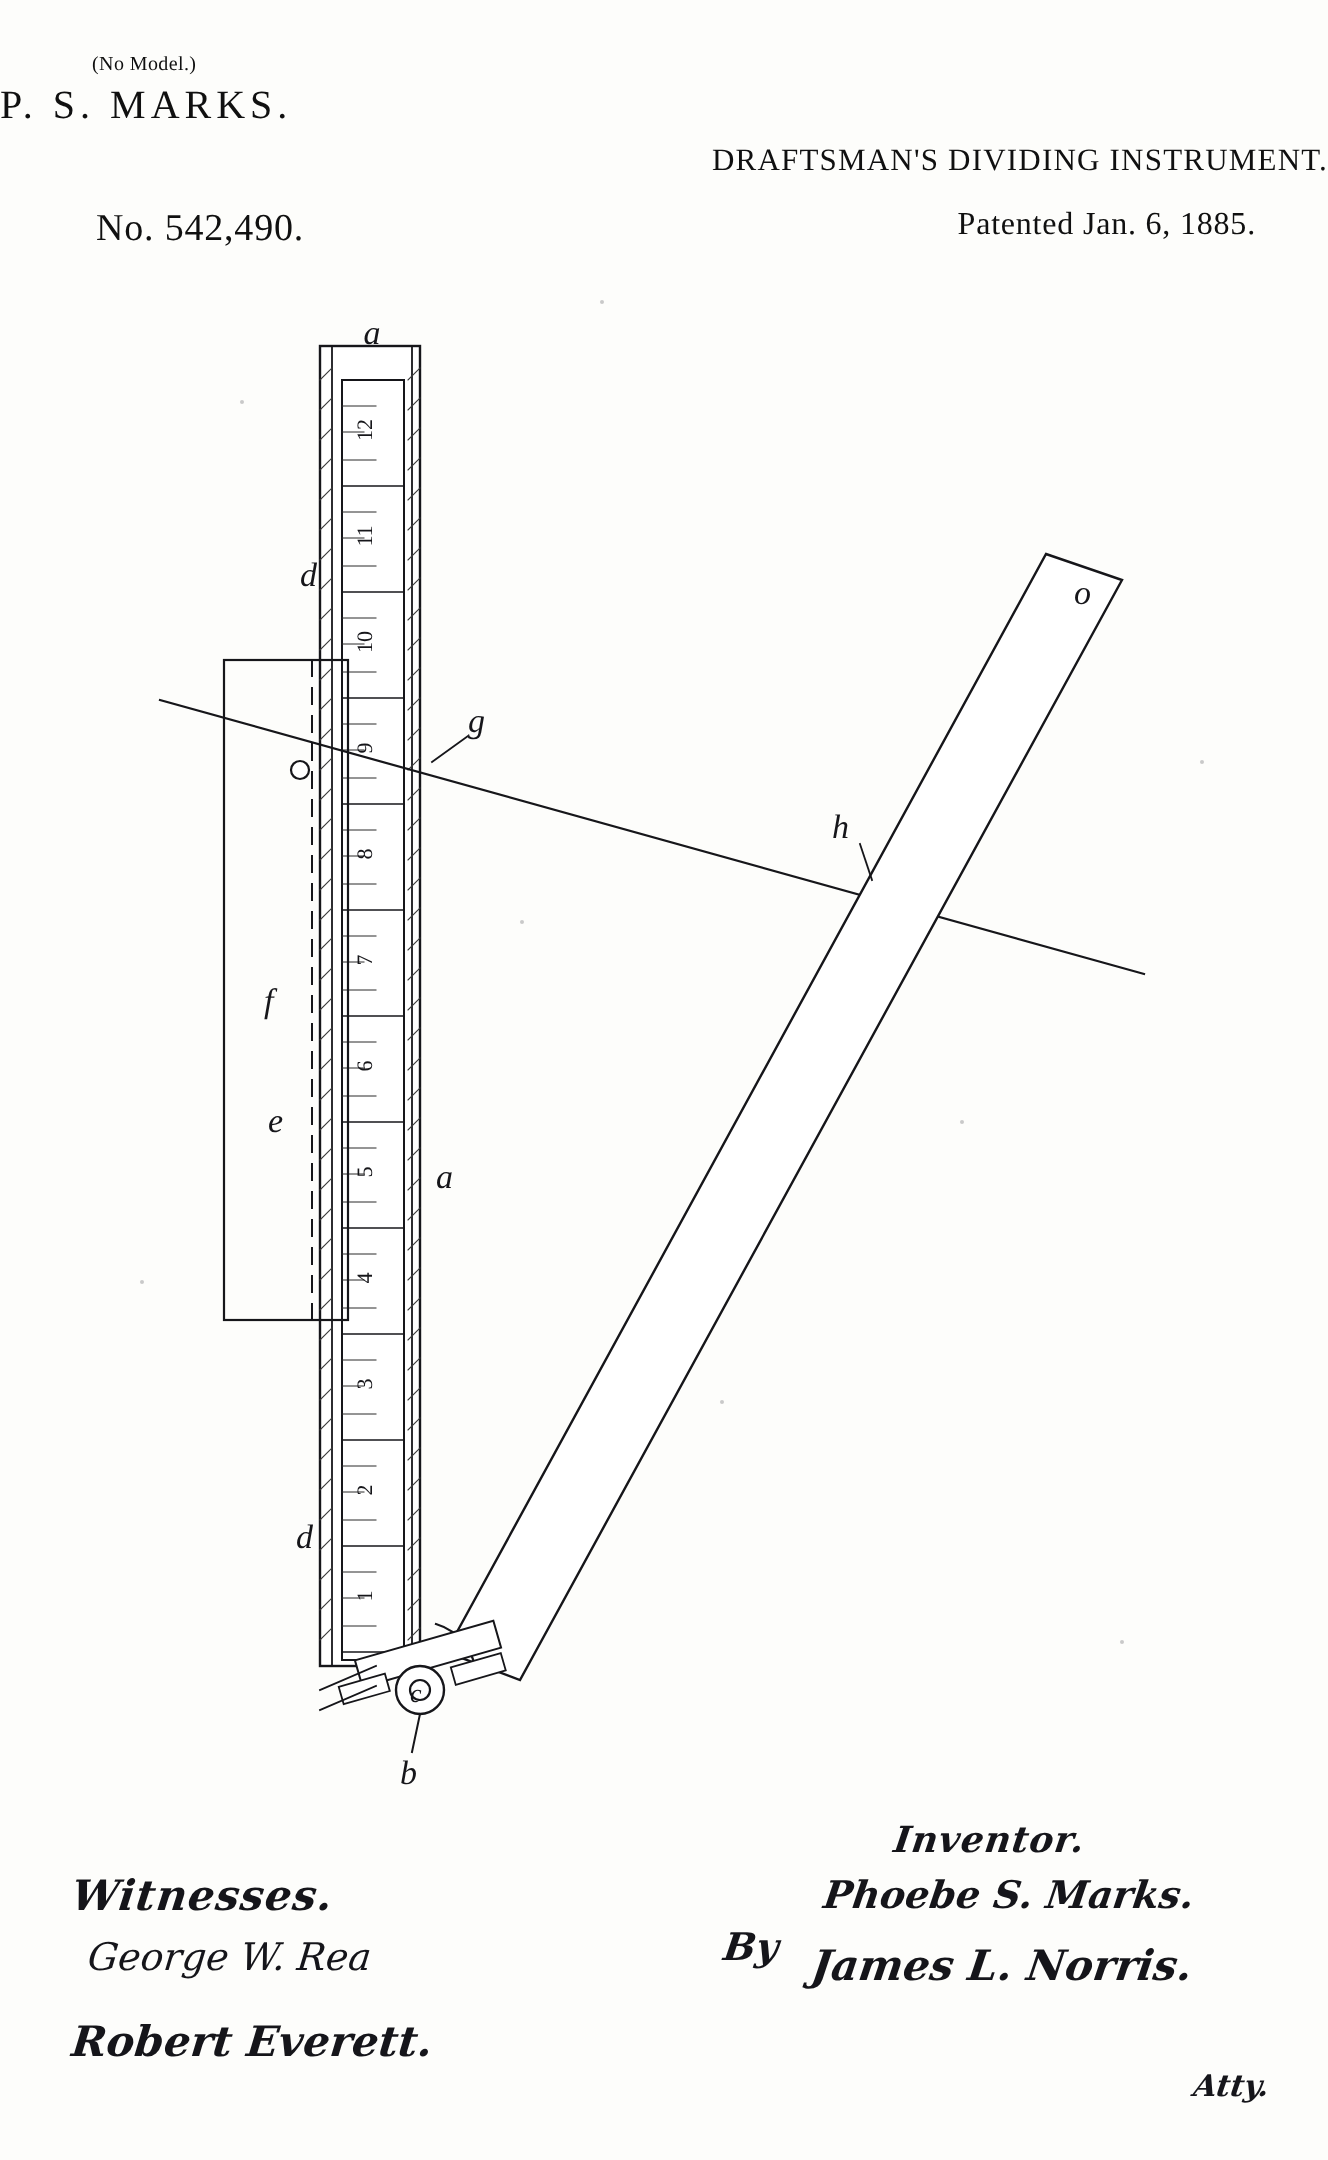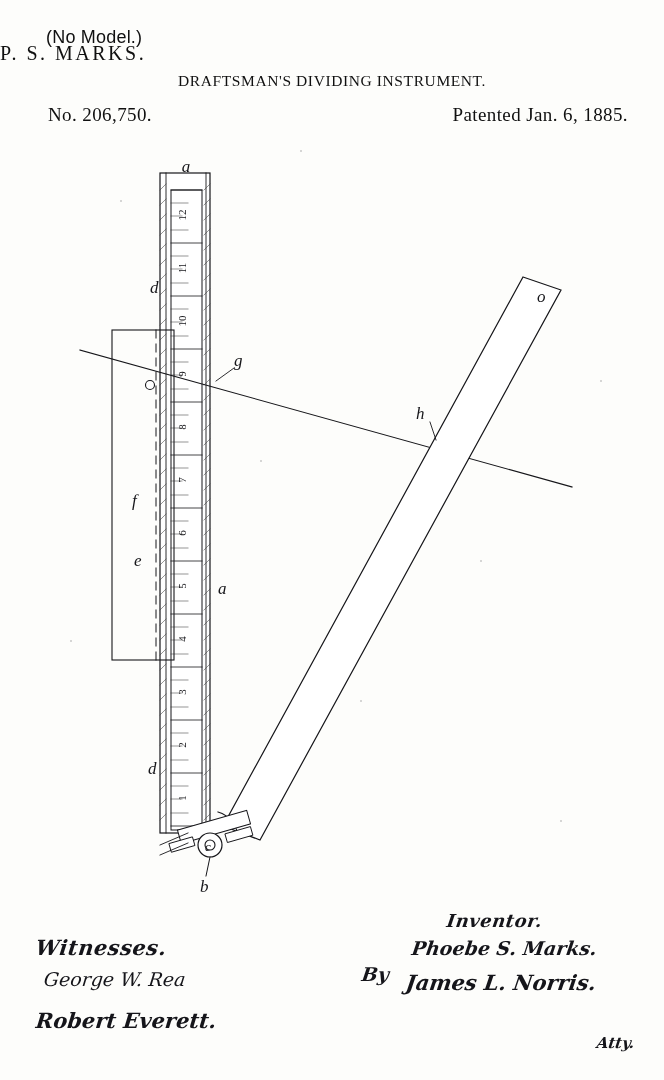--- a/index.html
+++ b/index.html
@@ -22,53 +22,53 @@
     width: 664px;
     height: 1080px;
     background: #fdfdfb;
   }
 
   
   .no-model {
     position: absolute;
     left: 46px;
     top: 27px;
-    font-size: 18px;
-    font-family: Liberation Sans, sans-serif;
+    font-size: 10px;
+    font-family: Liberation Serif, serif;
     letter-spacing: .2px;
   }
   .inventor-name {
     position: absolute;
     left: 0; right: 0;
     top: 42px;
     font-size: 20px;
     letter-spacing: 2.5px;
     font-family: "Liberation Serif", serif;
   }
   .title {
     position: absolute;
     left: 0; right: 0;
     top: 72px;
-    text-align: center;
+    text-align: right;
     font-size: 15.5px;
     letter-spacing: .6px;
     font-family: "Liberation Serif", serif;
   }
   .patent-no {
     position: absolute;
     left: 48px;
     top: 104px;
     font-size: 19px;
     letter-spacing: .4px;
   }
   .patent-date {
     position: absolute;
     right: 36px;
     top: 104px;
-    font-size: 19px;
+    font-size: 16px;
     letter-spacing: .4px;
   }
 
   
   #drawing {
     position: absolute;
     left: 0; top: 0;
     width: 664px;
     height: 1080px;
   }
@@ -155,21 +155,21 @@
   }
 </style>
 </head>
 <body>
 
 <div id="page">
 
   <div class="no-model">(No Model.)</div>
   <div class="inventor-name">P. S. MARKS.</div>
   <div class="title">DRAFTSMAN'S DIVIDING INSTRUMENT.</div>
-  <div class="patent-no">No. 206,750.</div>
+  <div class="patent-no">No. 542,490.</div>
   <div class="patent-date">Patented Jan. 6, 1885.</div>
 
   <svg id="drawing" viewBox="0 0 664 1080" xmlns="http://www.w3.org/2000/svg">
     <g fill="none" stroke="#16161a" stroke-width="1.1" stroke-linecap="square">
 
       <rect x="160" y="173" width="50" height="660" fill="#ffffff" stroke="#16161a" stroke-width="1.2"></rect>
 
       <rect x="171" y="190" width="31" height="640" fill="#ffffff" stroke="#16161a" stroke-width="1"></rect>
 
       <line x1="166" y1="173" x2="166" y2="833" stroke="#16161a" stroke-width="0.9"></line>

